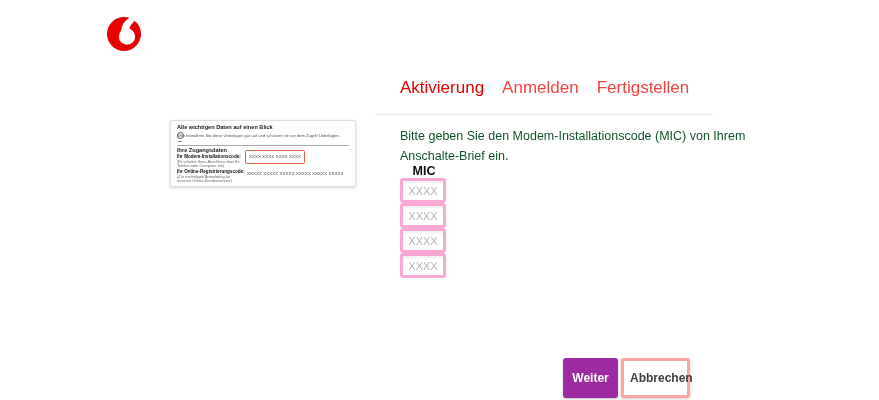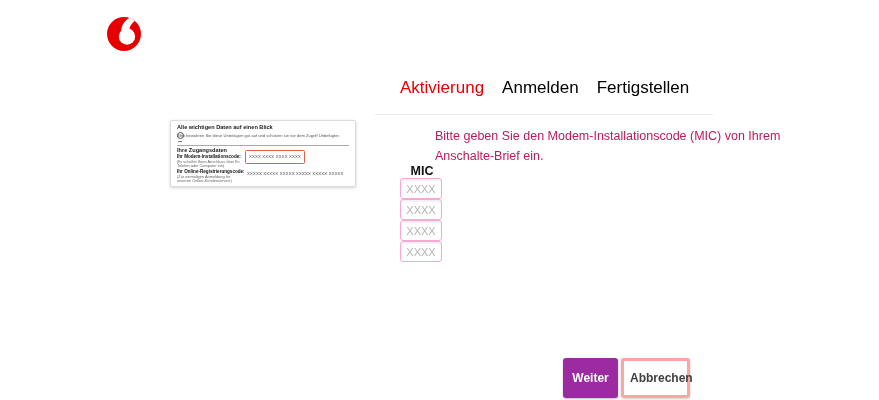--- a/index.html
+++ b/index.html
@@ -4,21 +4,21 @@
 <style>
   html,body{margin:0;padding:0;}
   body{
     width:879px;height:400px;position:relative;background:#fff;overflow:hidden;
     font-family:"Liberation Sans", sans-serif;
   }
   
   .logo{position:absolute;left:107px;top:17px;width:34px;height:34px;}
   
   .tabs{position:absolute;left:400px;top:78px;display:flex;gap:18px;font-size:17px;}
-  .tab{color:#000000;cursor:default;}
+  .tab{color:#ef4444;cursor:default;}
   .tab.active{color:#e60000;}
   .divider{position:absolute;left:375px;top:114px;width:338px;height:1px;background:#ececec;}
   
   .letter{
     position:absolute;left:170px;top:120px;width:186px;height:67px;box-sizing:border-box;
     background:#fff;border:1px solid #ddd;border-radius:2px;
     box-shadow:0 1px 3px rgba(0,0,0,.18);
   }
   .letter *{position:absolute;white-space:nowrap;}
   .l-title{left:6px;top:2.5px;font-size:5.6px;font-weight:bold;color:#1a1a1a;}
@@ -33,28 +33,28 @@
   .l-m-label{left:6px;top:32.5px;}
   .l-m-sub1{left:6px;top:38px;}
   .l-m-sub2{left:6px;top:42px;}
   .l-codebox{left:74px;top:28.5px;width:58px;height:12px;border:1px solid #e0604a;border-radius:1.5px;
     font-size:4.2px;color:#444;letter-spacing:.2px;line-height:12px;text-align:center;}
   .l-o-label{left:6px;top:47.5px;}
   .l-o-value{left:76px;top:49.5px;font-size:4.2px;color:#444;letter-spacing:.2px;}
   .l-o-sub1{left:6px;top:53px;}
   .l-o-sub2{left:6px;top:57px;}
   
-  .instruction{position:absolute;left:400px;top:126px;font-size:12.5px;color:#be185d;line-height:20px;margin-left:35px;}
+  .instruction{position:absolute;left:400px;top:126px;font-size:12.5px;color:#14532d;line-height:20px;}
   .instruction span{display:block;}
   
   .mic-row{position:absolute;left:400px;top:164px;display:flex;align-items:center;flex-direction:column;}
   .mic-label{font-size:12.5px;font-weight:bold;color:#111;width:31px;}
   .mic-input{
     width:40px;height:19px;margin-right:10px;box-sizing:content-box;
-    border:1px solid #f9a8d4;border-radius:3px;text-align:center;
+    border:3px solid #f9a8d4;border-radius:3px;text-align:center;
     font-family:"Liberation Sans", sans-serif;font-size:11px;color:#555;
     box-shadow:inset 0 2px 2px rgba(0,0,0,.06);outline:none;padding:0;
   }
   .mic-input::placeholder{color:#b4b4b4;}
   
   .btn{position:absolute;top:358px;height:40px;border-radius:3px;font-family:"Liberation Sans", sans-serif;
     font-size:12px;font-weight:bold;cursor:pointer;}
   .btn-weiter{left:563px;width:55px;background:#9c2aa0;color:#fff;border:none;box-shadow:0 1px 2px rgba(0,0,0,.25);}
   .btn-abbrechen{left:621px;width:69px;background:#fff;color:#404040;border:3px solid #fca5a5;
     box-shadow:0 1px 3px rgba(0,0,0,.2);}

